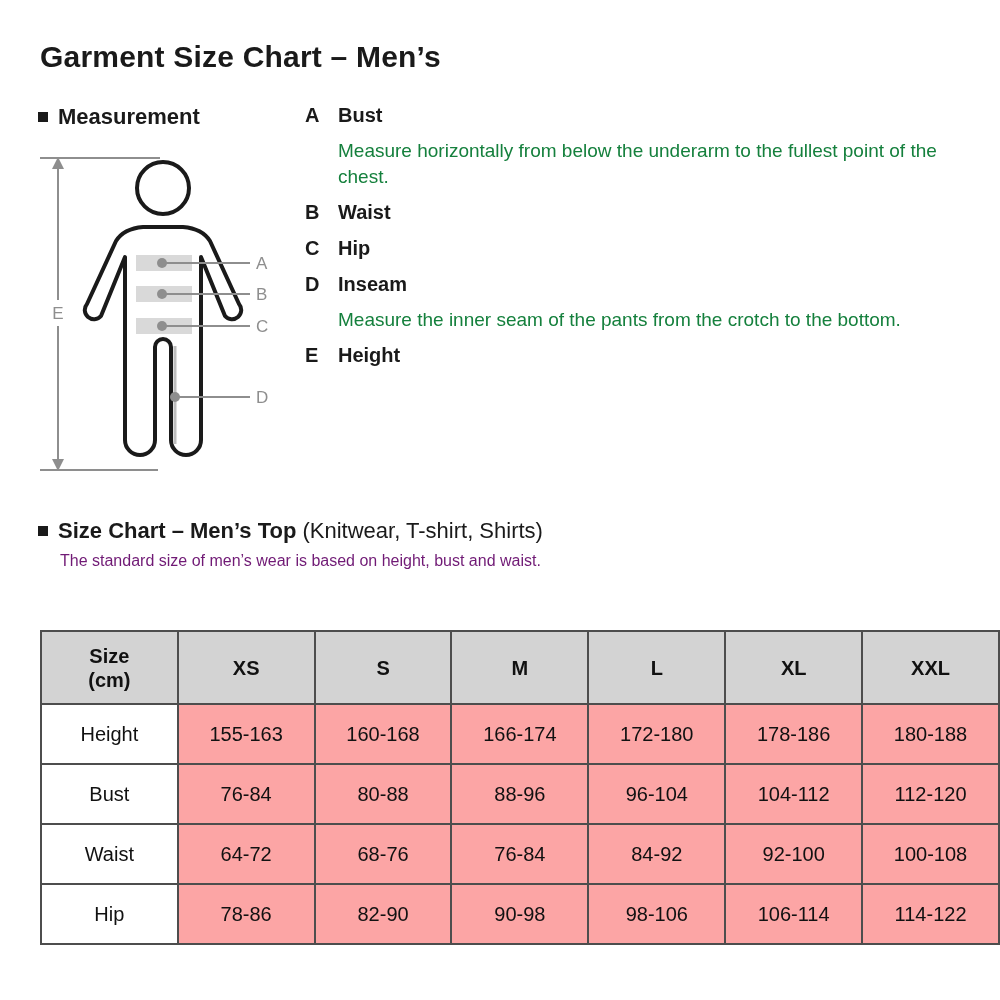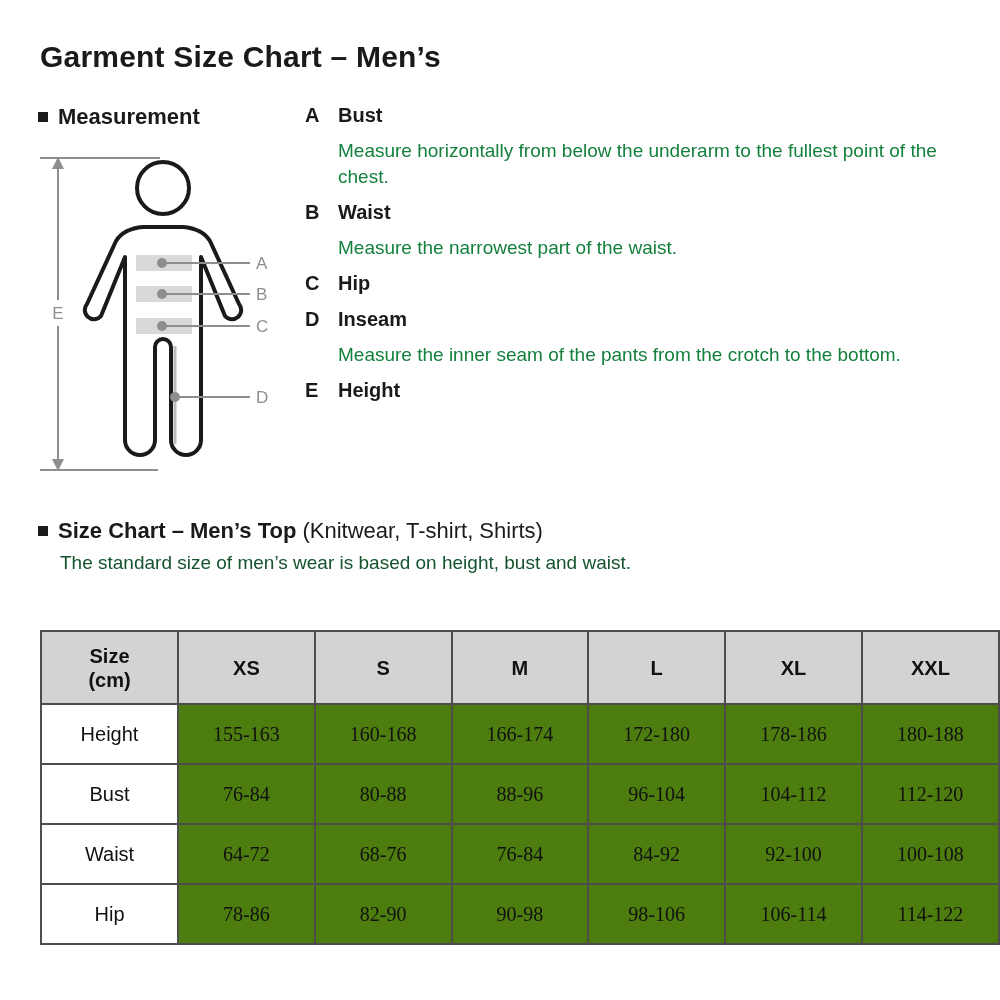--- a/index.html
+++ b/index.html
@@ -34,37 +34,37 @@
   .measure-item .item-letter { display:inline-block; width:33px; flex:0 0 auto; }
   .measure-item .item-desc {
     font-size:19px; line-height:26px; color:#15803d;
     padding-left:33px; margin-bottom:9px; max-width:660px;
   }
   .measure-item .item-desc.wrap2 { max-width:651px; }
 
   
   .sizechart-head { left:38px; top:518px; }
   .sizechart-sub {
-    left:60px; top:552px; font-size:19px; color:#14532d;
+    left:60px; top:552px; font-size:16px; color:#701a75;
   }
 
   
   .size-table-wrap { left:40px; top:630px; }
   table.size-table { border-collapse:collapse; table-layout:fixed; }
   table.size-table th, table.size-table td {
     border:2px solid #4d4d4d; text-align:center; vertical-align:middle;
     font-size:20px; color:#111111;
   }
   table.size-table thead th {
     background:#d3d3d3; font-weight:bold; height:73px; line-height:24px;
   }
   table.size-table tbody th {
     font-weight:normal; height:60px; background:#ffffff;
   }
-  table.size-table tbody td { height:60px; background:#4d7c0f;font-family:Liberation Serif, serif; }
+  table.size-table tbody td { height:60px; background:#fca5a5; }
   .col-label { width:149px; }
   .col-size  { width:152px; }
 
   
   .diagram { left:28px; top:140px; }
 </style>
 </head>
 <body>
 
 <h1 class="abs page-title">Garment Size Chart – Men’s</h1>
@@ -133,21 +133,20 @@
       <span>Bust</span>
     </div>
     <div class="item-desc wrap2">Measure horizontally from below the underarm to the fullest point of the chest.</div>
   </div>
 
   <div class="measure-item">
     <div class="item-head">
       <span class="item-letter">B</span>
       <span>Waist</span>
     </div>
-    <div class="item-desc">Measure the narrowest part of the waist.</div>
   </div>
 
   <div class="measure-item">
     <div class="item-head">
       <span class="item-letter">C</span>
       <span>Hip</span>
     </div>
   </div>
 
   <div class="measure-item">

